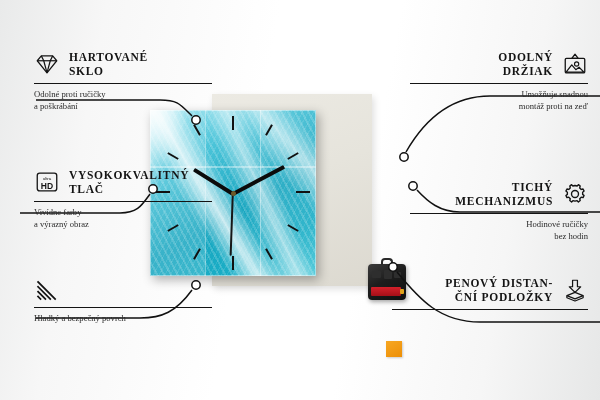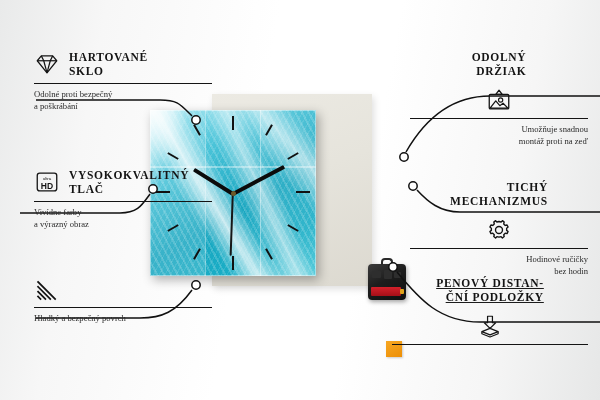--- a/index.html
+++ b/index.html
@@ -101,21 +101,21 @@
   svg.conn circle{ fill:#ffffff; stroke:#111; stroke-width:1.5; }
 
   
   .feat{ position:absolute; width:178px; z-index:6; }
   .feat.left{ left:14px; text-align:left; }
   .feat.right{ right:12px; text-align:right; }
 
   .feat .head{
     display:flex; align-items:center; gap:9px;
   }
-  .feat.right .head{ flex-direction:column; justify-content:flex-end; }
+  .feat.right .head{ justify-content:flex-end; }
   .feat .title{
     font-family:"Liberation Serif", serif;
     font-weight:700; font-size:11.5px; line-height:14px;
     letter-spacing:.7px; color:#141414; text-transform:uppercase;
   }
   .feat .rule{
     height:1.4px; background:#141414; margin:5px 0 5px 0; width:100%;
   }
   .feat .desc{
     font-family:"Liberation Serif", serif;
@@ -213,21 +213,21 @@
         </g>
           </svg>
       </span>
       <span class="title">
         <span>HARTOVANÉ</span><br>
         <span>SKLO</span>
       </span>
     </div>
     <div class="rule"></div>
     <div class="desc">
-      <span>Odolné proti bezpečný</span><br>
+      <span>Odolné proti ručičky</span><br>
       <span>a poškrábání</span>
     </div>
   </div>
 
   <div class="feat left" id="f-print">
     <div class="head">
       <span class="ico">
         <svg viewBox="0 0 32 28">
           <rect x="4" y="3" width="24" height="22" rx="3" fill="none" stroke="#141414" stroke-width="1.6"></rect>
           <text x="16" y="12" font-family="Liberation Sans, sans-serif" font-size="5.4" fill="#141414" text-anchor="middle">ultra</text>
@@ -300,21 +300,21 @@
         </svg>
       </span>
     </div>
     <div class="rule"></div>
     <div class="desc">
       <span>Hodinové ručičky</span><br>
       <span>bez hodin</span>
     </div>
   </div>
 
-  <div class="feat right" id="f-foam" style="width:196px;text-decoration:underline;">
+  <div class="feat right" id="f-foam" style="width:196px;">
     <div class="head">
       <span class="title">
         <span>PENOVÝ DISTAN-</span><br>
         <span>ČNÍ PODLOŽKY</span>
       </span>
       <span class="ico">
         <svg viewBox="0 0 32 28">
           <path d="M13 2 h6 v8 h4 l-7 7 -7-7 h4 Z" fill="none" stroke="#141414" stroke-width="1.5" stroke-linejoin="round"></path>
           <path d="M16 17 L26 21 L16 25 L6 21 Z" fill="none" stroke="#141414" stroke-width="1.5" stroke-linejoin="round"></path>
           <path d="M6 21 v2.5 L16 27.5 L26 23.5 V21" fill="none" stroke="#141414" stroke-width="1.5" stroke-linejoin="round"></path>

